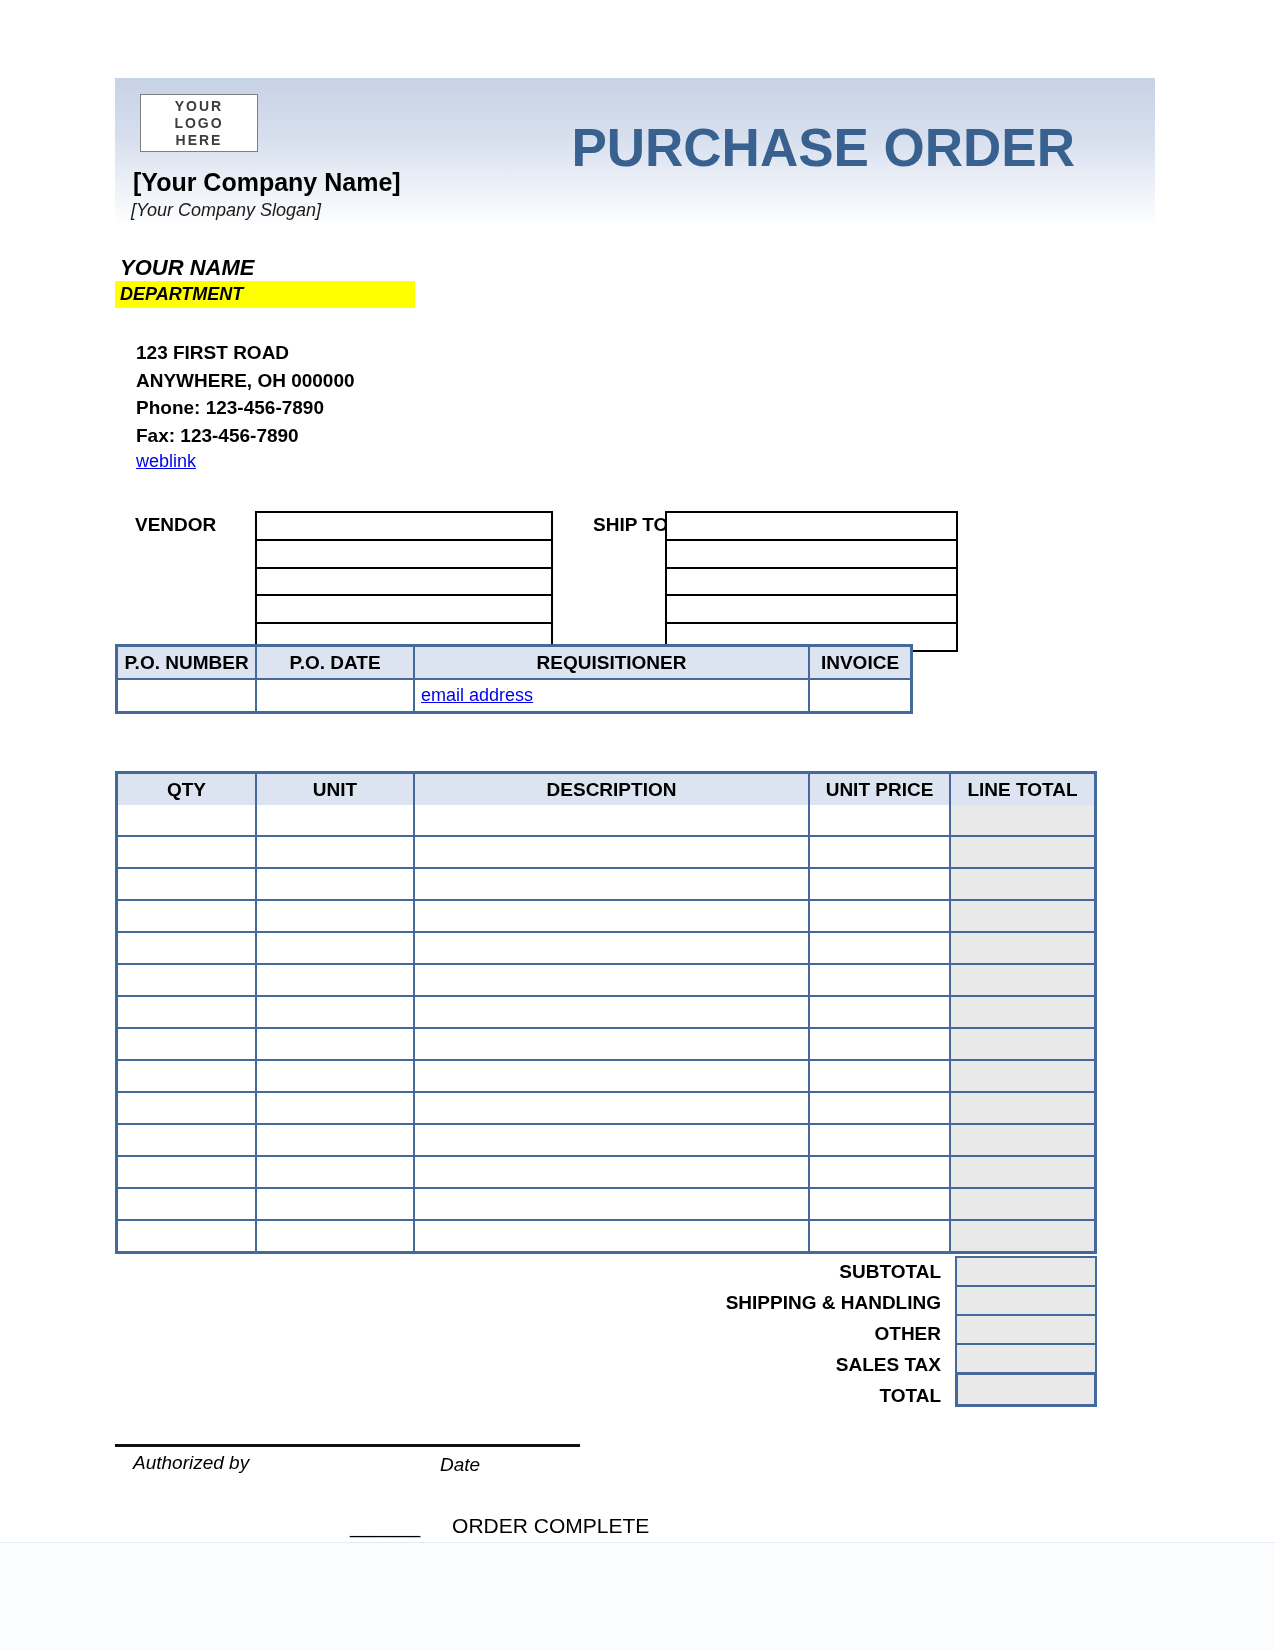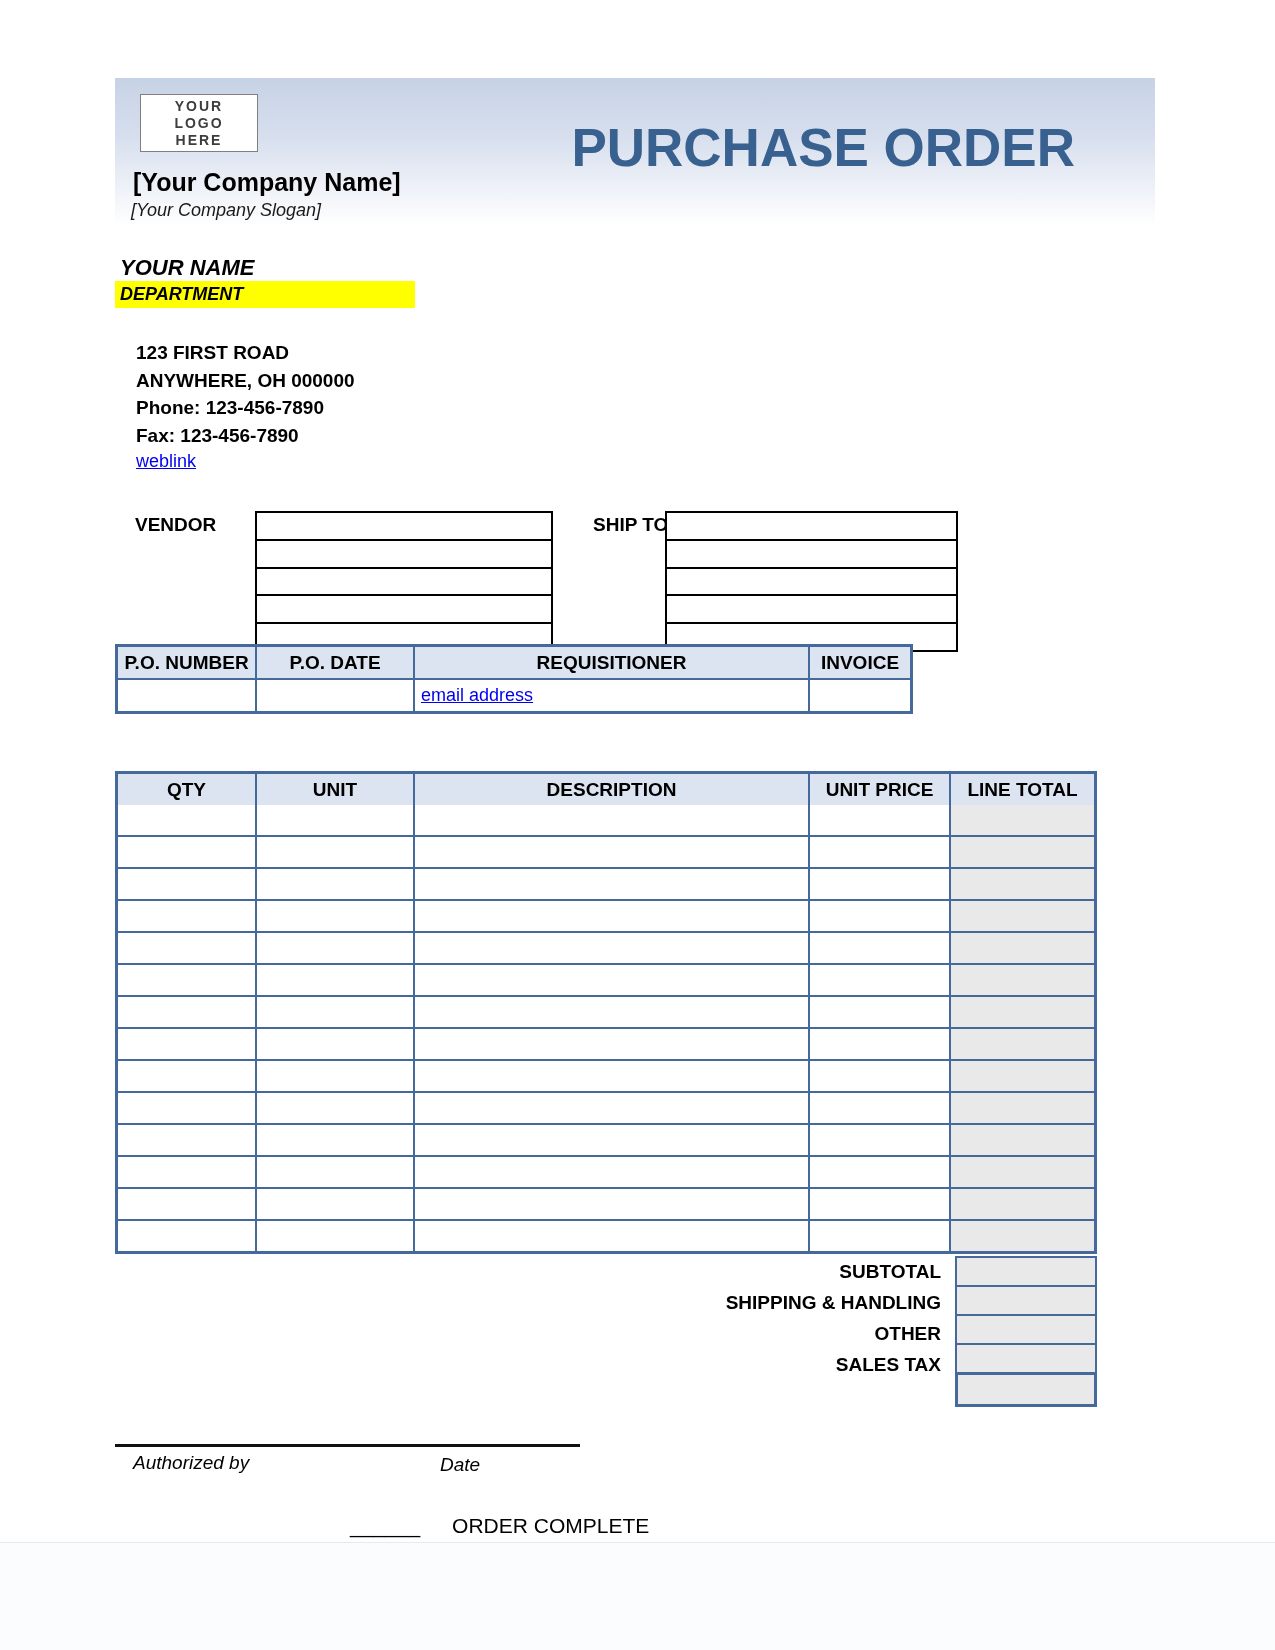--- a/index.html
+++ b/index.html
@@ -242,20 +242,21 @@
           <div class="cell c5 shaded"></div>
         </div>
       </div>
   </div>
 
   <div class="abs totals-labels">
     <div>SUBTOTAL</div>
     <div>SHIPPING &amp; HANDLING</div>
     <div>OTHER</div>
     <div>SALES TAX</div>
+    <div>TOTAL</div>
   </div>
   <div class="abs totals-cells">
     <div class="tcell"></div>
     <div class="tcell"></div>
     <div class="tcell"></div>
     <div class="tcell"></div>
     <div class="tcell total"></div>
   </div>
 
   <div class="abs sig-line"></div>

